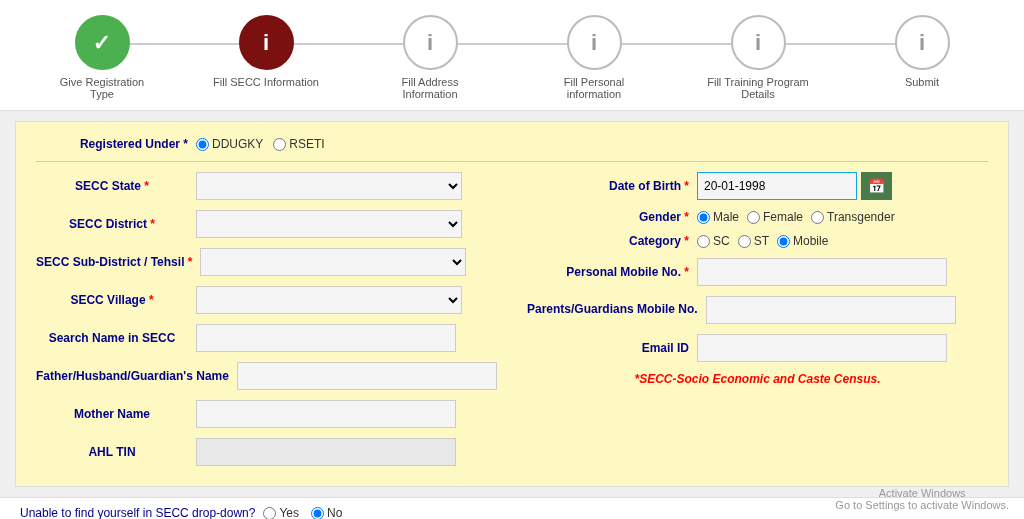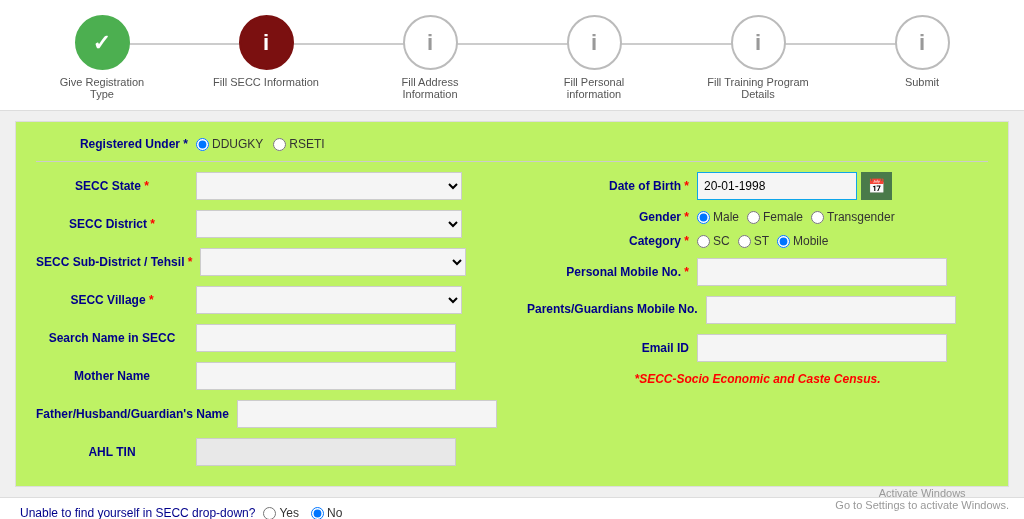--- a/index.html
+++ b/index.html
@@ -52,21 +52,21 @@
     .step-label {
       margin-top: 6px;
       font-size: 11px;
       color: #555;
       text-align: center;
       max-width: 110px;
     }
 
     
     .form-container {
-      background: #bef264;
+      background: #fef9c3;
       margin: 10px 15px;
       border: 1px solid #ddd;
       padding: 15px 20px 10px;
     }
 
     .form-grid {
       display: flex;
       gap: 30px;
     }
 
@@ -334,29 +334,29 @@
       </div>
 
       <div class="form-row">
         <div class="form-label">
           <span>Search Name in SECC</span>
         </div>
         <input type="text" class="form-control" style="">
       </div>
 
       <div class="form-row">
-        <div class="form-label">
-          <span>Mother Name</span>
-        </div>
-        <input type="text" class="form-control" style="">
-      </div>
-
-      <div class="form-row">
         <div class="form-label" style="text-align:right;">
           <span>Father/Husband/Guardian's Name</span>
+        </div>
+        <input type="text" class="form-control" style="">
+      </div>
+
+      <div class="form-row">
+        <div class="form-label">
+          <span>Mother Name</span>
         </div>
         <input type="text" class="form-control" style="">
       </div>
 
       <div class="form-row">
         <div class="form-label">
           <span>AHL TIN</span>
         </div>
         <input type="text" class="form-control" style="background: rgb(232, 232, 232);">
       </div>

